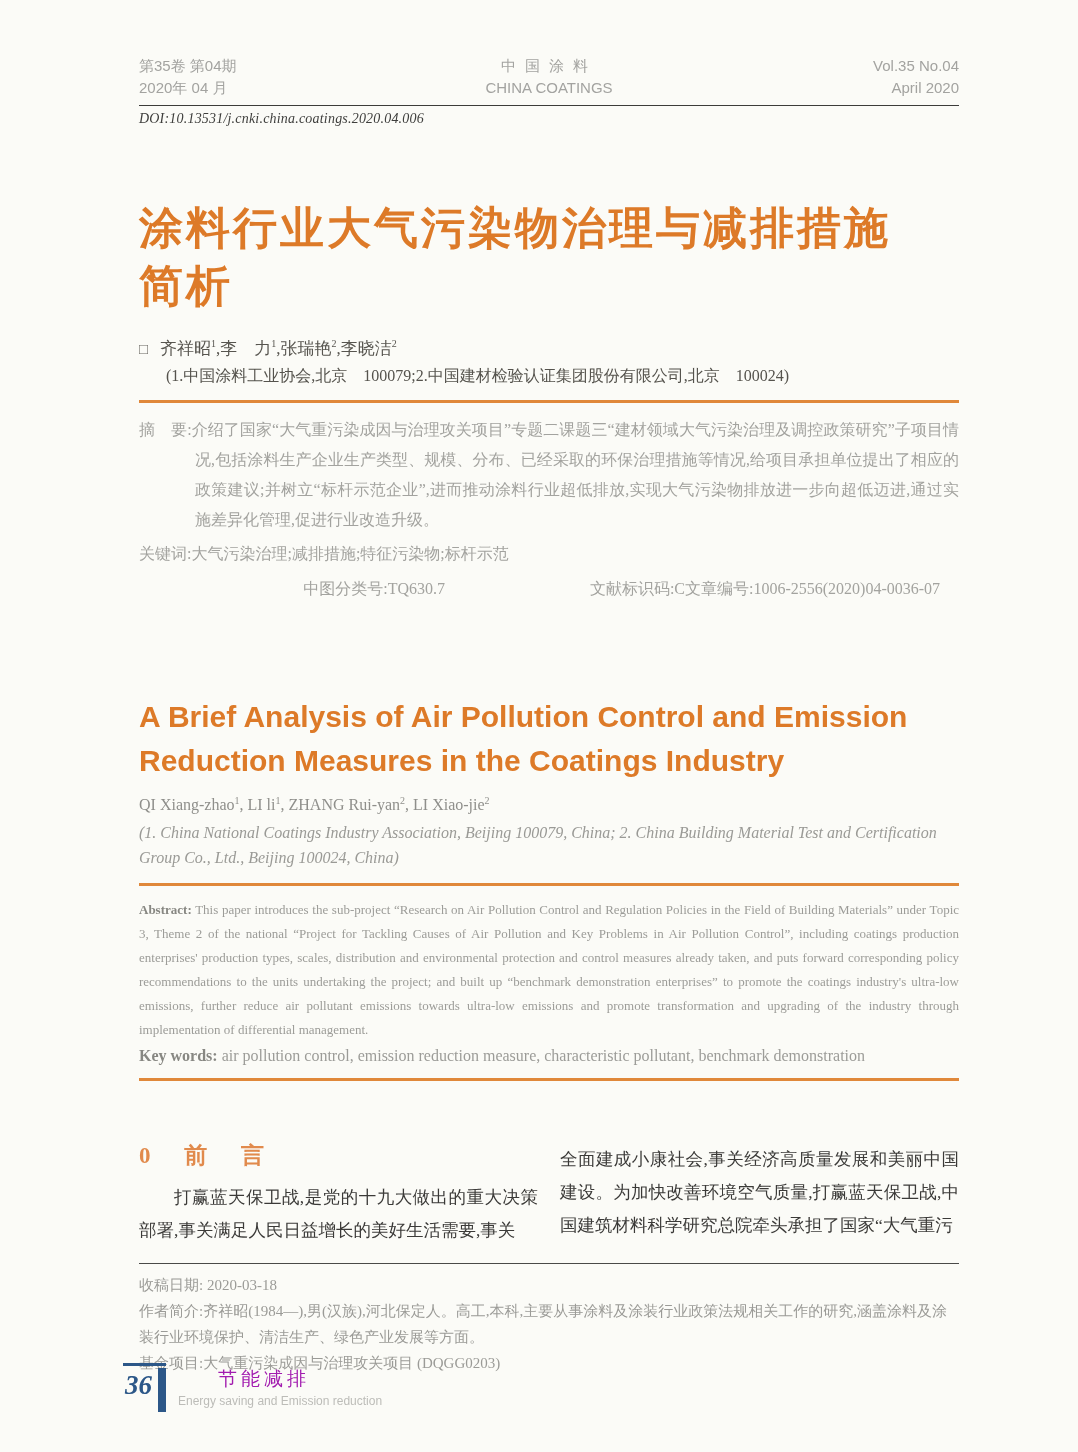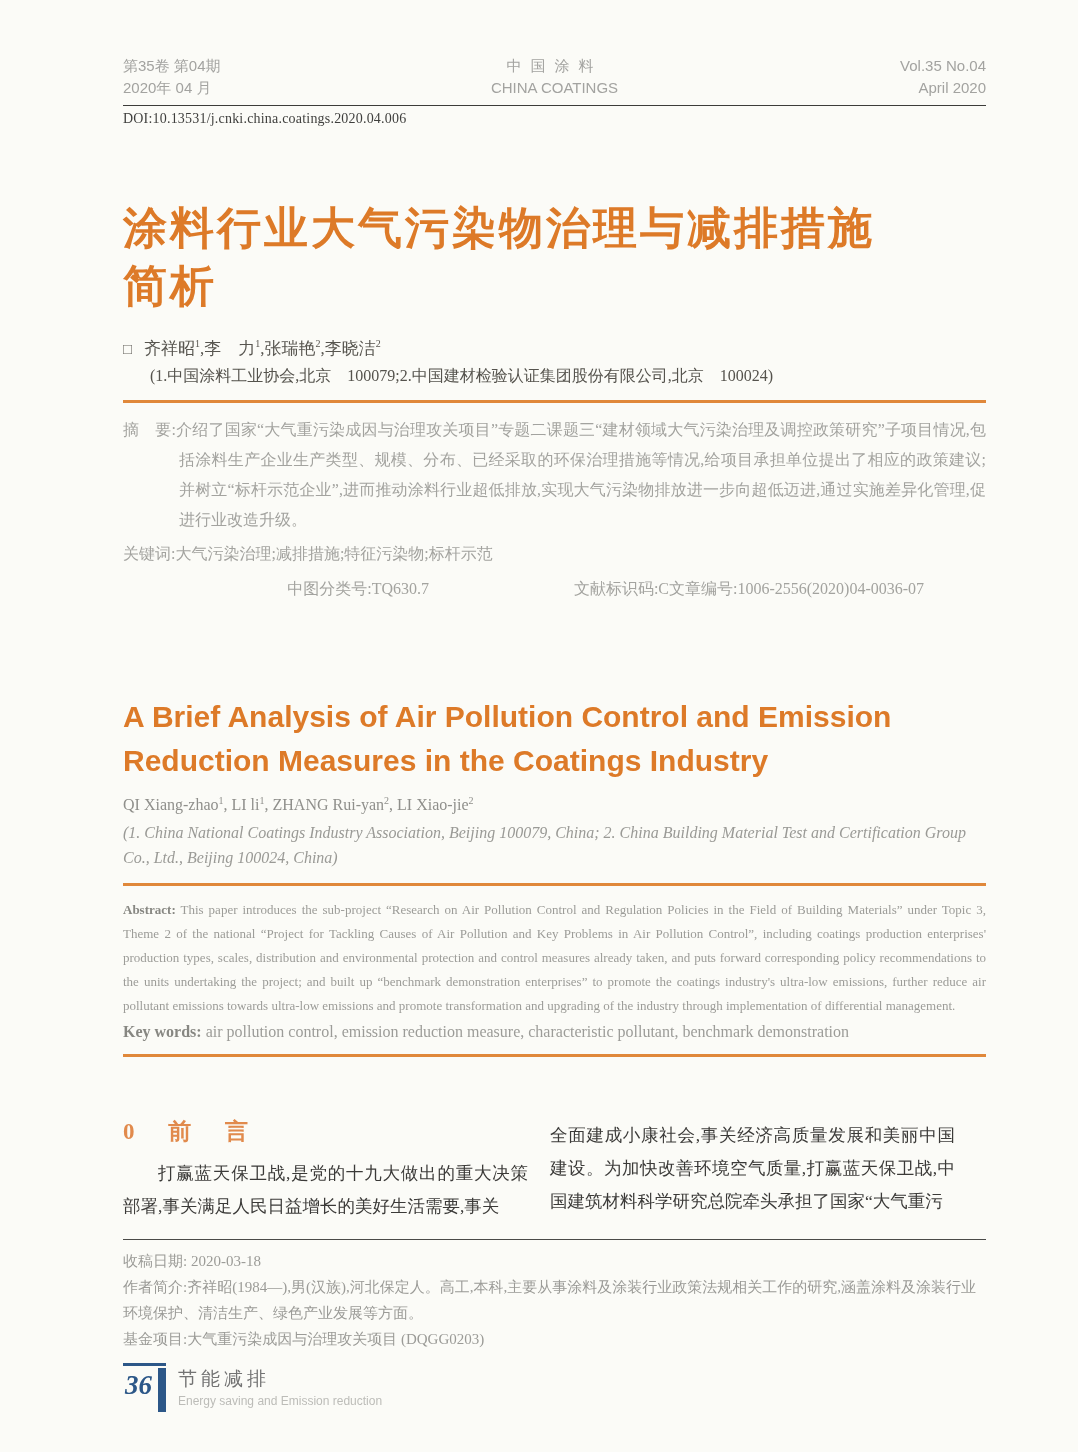--- a/index.html
+++ b/index.html
@@ -7,30 +7,30 @@
   .page {
     position: relative;
     width: 1078px;
     height: 1452px;
     margin: 0 auto;
     background: #fbfbf7;
     font-family: "Liberation Serif", serif;
     color: #3f3f3d;
     overflow: hidden;
   }
-  .content { padding: 55px 92px 0 123px; }
+  .content { padding: 55px 119px 0 123px; margin-left: 16px; }
 
   
   .jh-row { display: flex; justify-content: space-between; color: #a3a3a0; font-size: 15px; line-height: 22px; font-family: "Liberation Sans", sans-serif; }
   .jh-left, .jh-right { width: 220px; }
   .jh-right { text-align: right; }
   .jh-center { text-align: center; }
   .jh-center .cn { letter-spacing: 9px; }
   .jh-rule { border-top: 1px solid #3c3c3a; margin-top: 6px; }
-  .doi { margin-top: 5px; font-size: 14px; color: #3f3f3d; letter-spacing: 0.2px; }
+  .doi { margin-top: 5px; font-size: 14px; color: #3f3f3d; letter-spacing: 0.2px; font-style: italic; }
 
   
   .cn-title {
     margin-top: 72px;
     font-family: "Liberation Sans", sans-serif;
     font-weight: 900;
     font-size: 44px;
     line-height: 58px;
     letter-spacing: 3px;
     color: #dd7a28;
@@ -94,21 +94,21 @@
   .page-footer { position: absolute; left: 123px; top: 1363px; display: flex; align-items: flex-start; }
   .pagenum-box { border-top: 3px solid #2c5788; display: flex; align-items: flex-start; padding-top: 2px; }
   .pagenum {
     font-family: "Liberation Serif", serif;
     font-style: italic; font-weight: 700;
     font-size: 27px; line-height: 34px;
     color: #2c5788; padding: 0 6px 0 2px;
   }
   .pagenum-bar { width: 8px; height: 44px; background: #2c5788; display: block; }
   .footer-labels { margin-left: 12px; padding-top: 3px; }
-  .footer-cn { font-size: 19px; letter-spacing: 4px; color: #737373; }
+  .footer-cn { font-size: 19px; letter-spacing: 4px; color: #a21caf; margin-left: 40px; }
   .footer-en { margin-top: 2px; font-size: 12px; color: #bcbcb8; font-family: "Liberation Sans", sans-serif; }
 </style>
 </head>
 <body>
 
 <div class="page">
   <div class="content">
 
     <div class="jh-row">
       <div class="jh-left">

